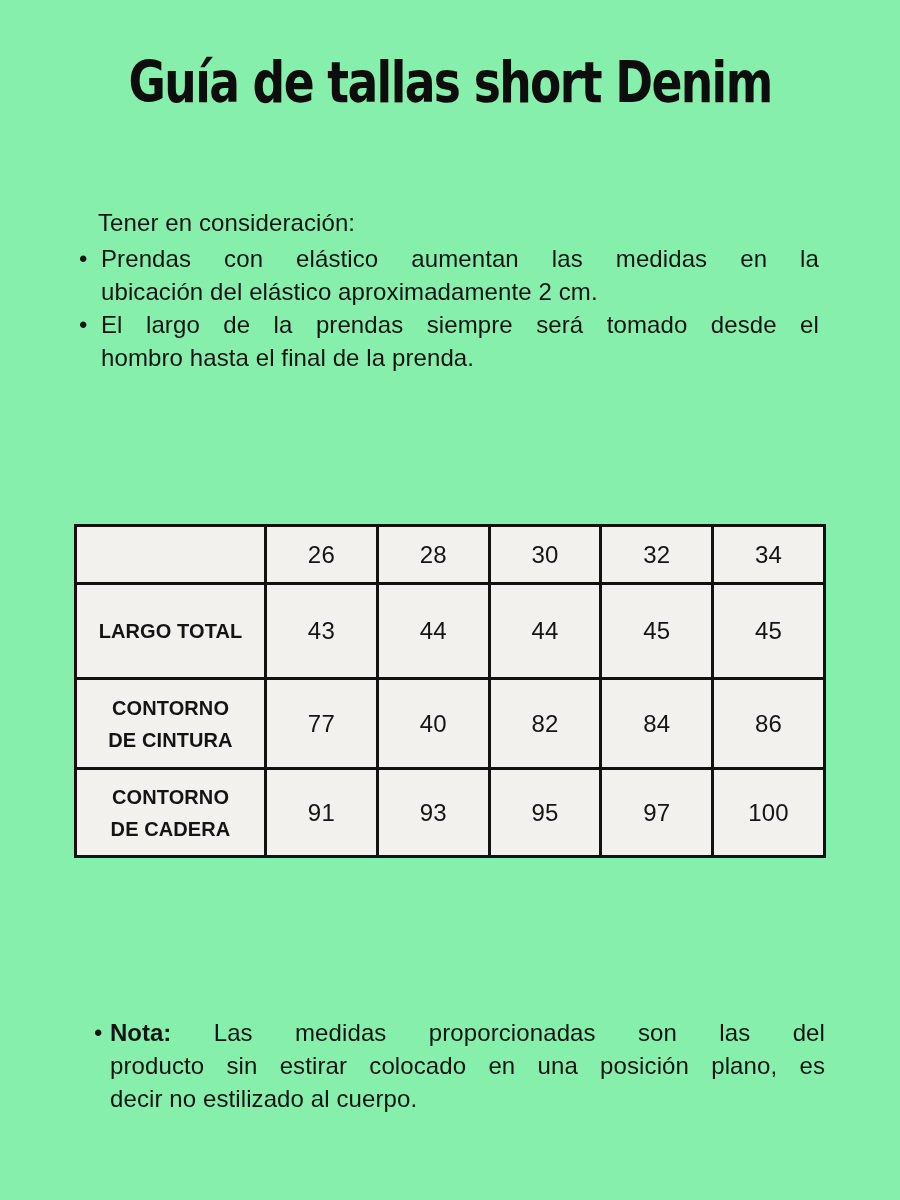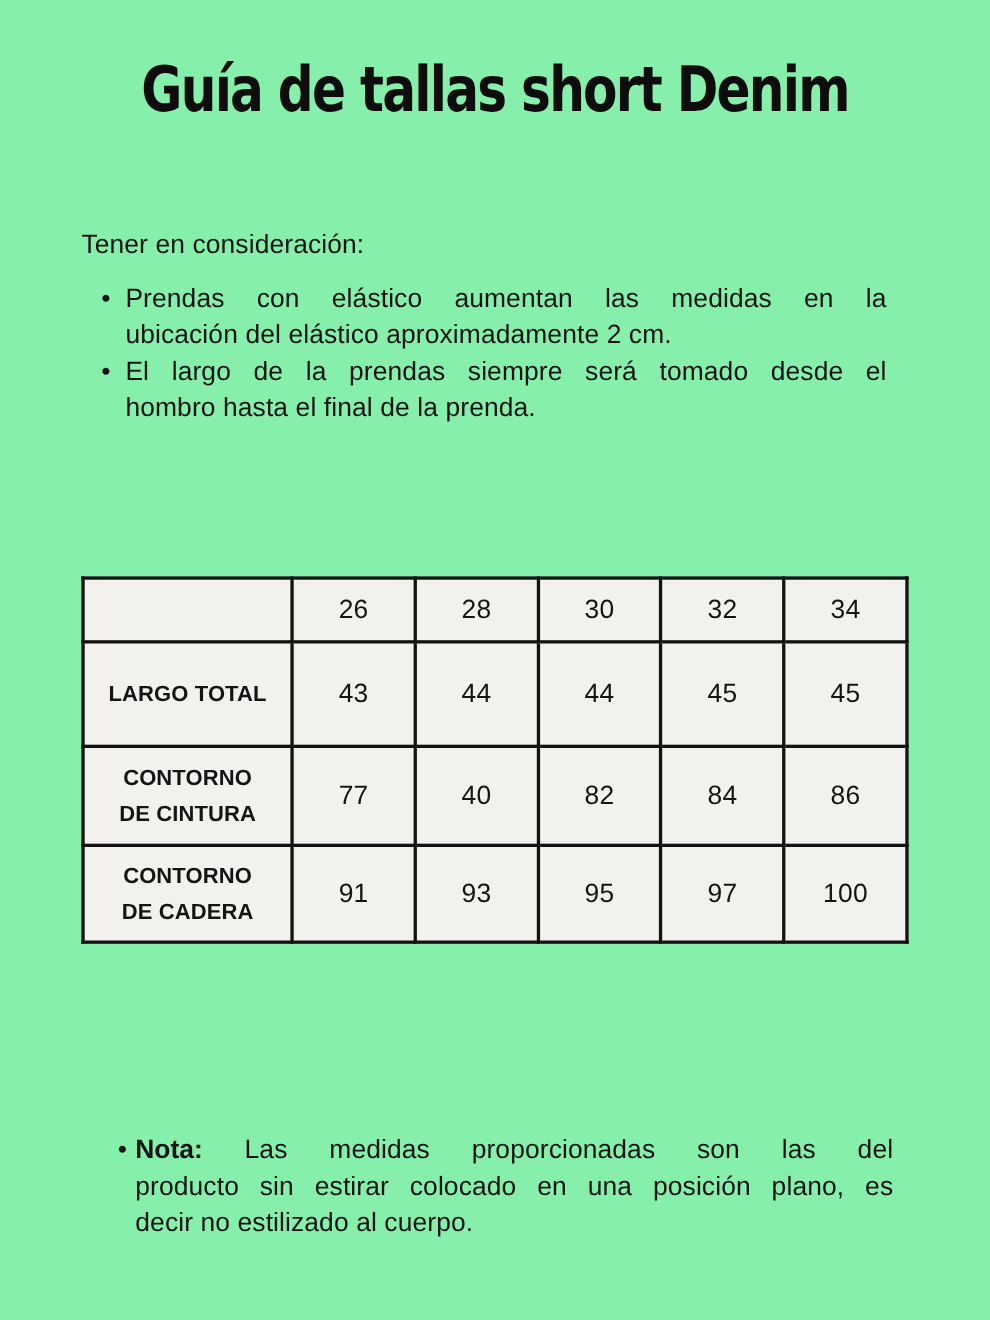--- a/index.html
+++ b/index.html
@@ -40,25 +40,26 @@
   .consider {
     position: absolute;
     left: 74px;
     top: 206px;
     width: 748px;
     font-size: 24px;
     line-height: 33px;
     letter-spacing: 0.1px;
   }
   .consider-heading {
+    margin-left: 24px;
     text-align: left;
   }
   .bullet-list {
     list-style: none;
-    margin: 16px;
+    margin: 3px;
     padding: 0;
   }
   .bullet-item {
     position: relative;
     padding-left: 24px;
   }
   .bullet-item::before {
     content: "\2022";
     position: absolute;
     left: 2px;

